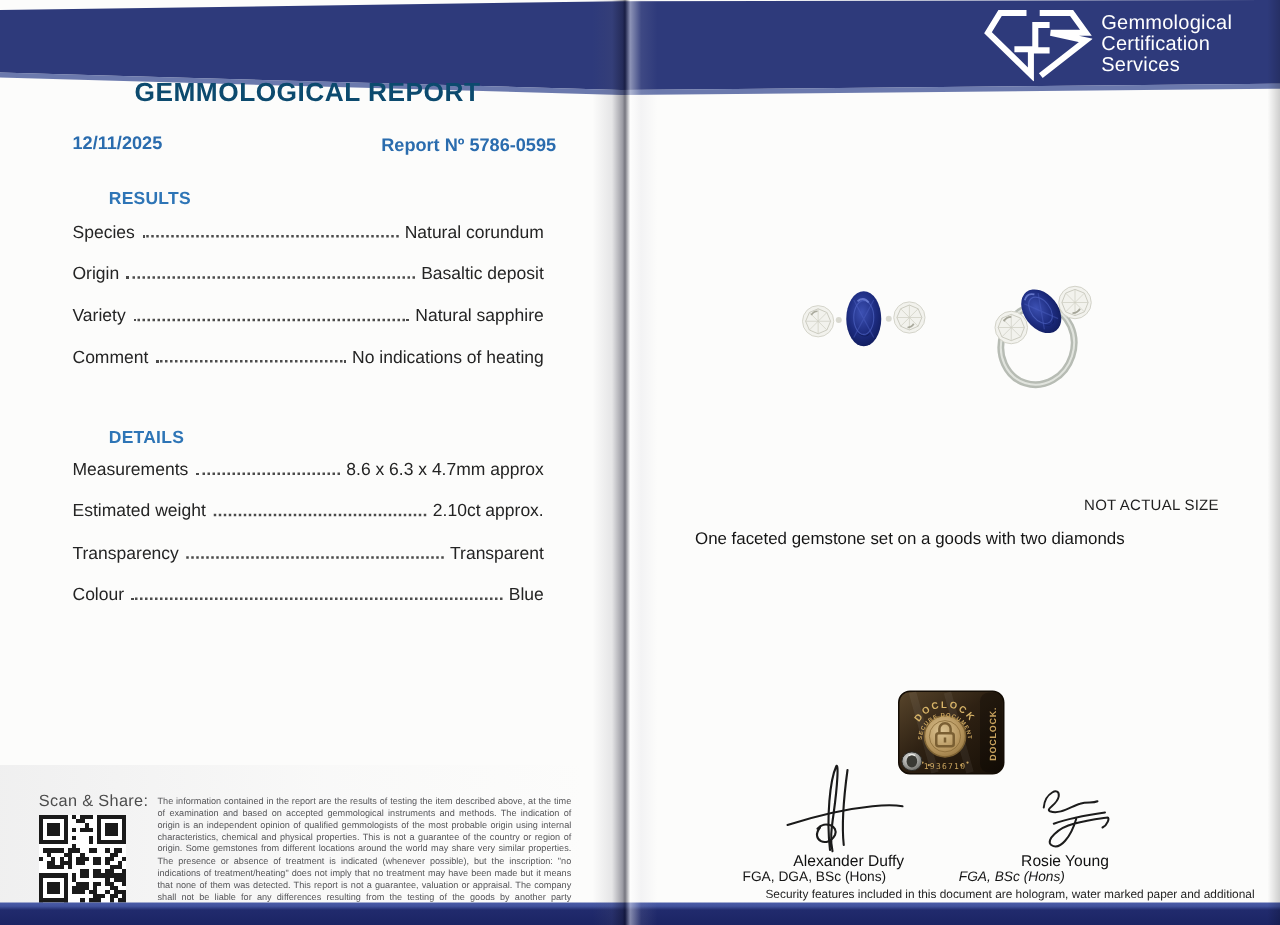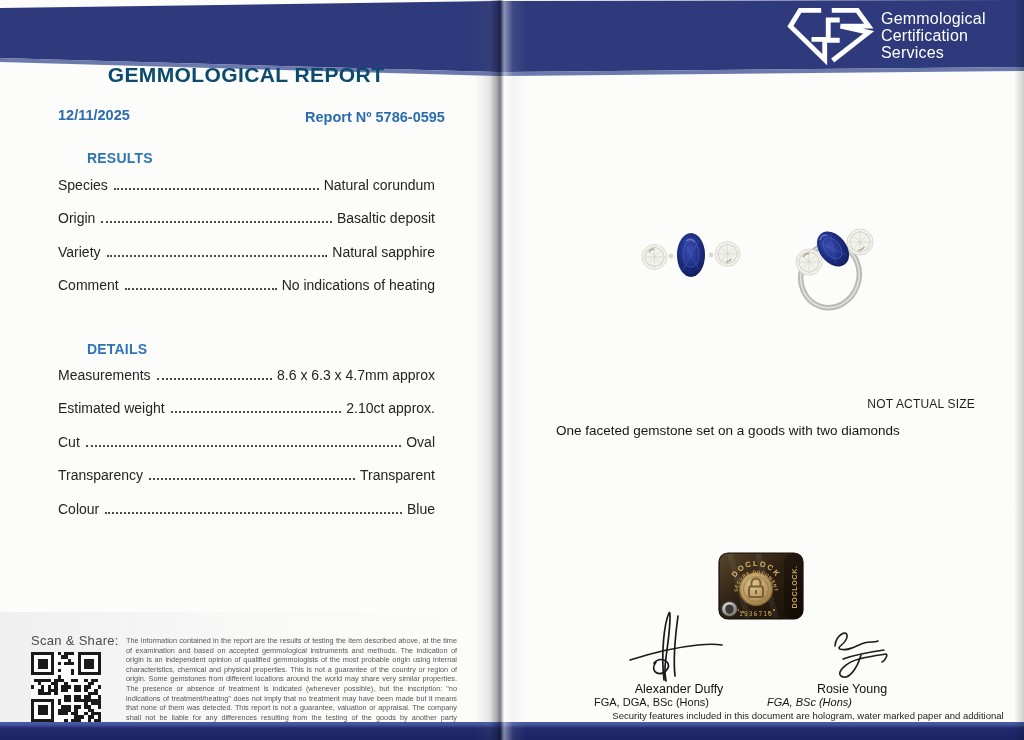--- a/index.html
+++ b/index.html
@@ -117,25 +117,20 @@
   <div class="rows" style="top:367px;">
     <div class="row">
       <span class="label">Measurements</span>
       <span class="dots"></span>
       <span class="value">8.6 x 6.3 x 4.7mm approx</span>
     </div>
     <div class="row">
       <span class="label">Estimated weight</span>
       <span class="dots"></span>
       <span class="value">2.10ct approx.</span>
-    </div>
-    <div class="row">
-      <span class="label">Cut</span>
-      <span class="dots"></span>
-      <span class="value">Oval</span>
     </div>
     <div class="row">
       <span class="label">Transparency</span>
       <span class="dots"></span>
       <span class="value">Transparent</span>
     </div>
     <div class="row">
       <span class="label">Colour</span>
       <span class="dots"></span>
       <span class="value">Blue</span>

